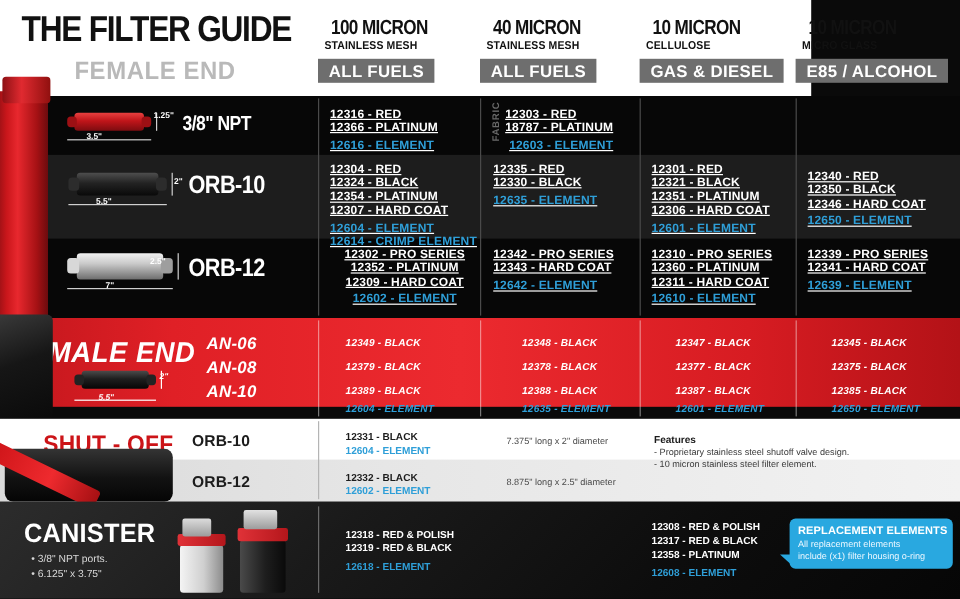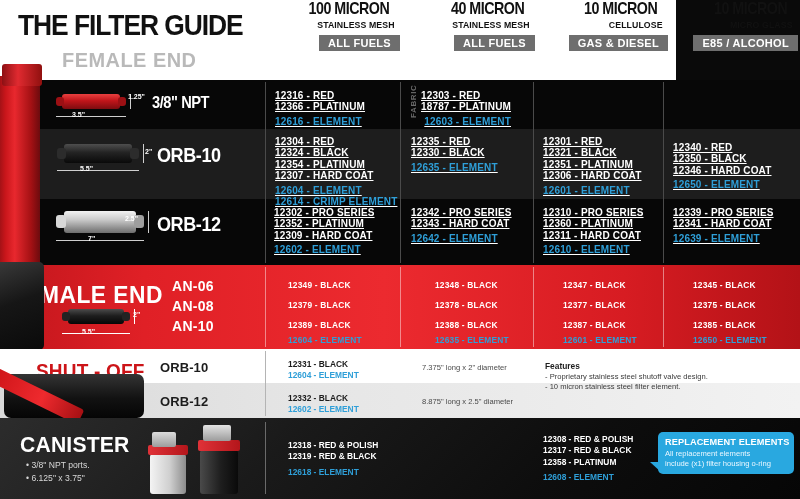--- a/index.html
+++ b/index.html
@@ -28,37 +28,37 @@
     white-space: nowrap;
   }
   #subtitle {
     position: absolute; left: 62px; top: 48px;
     font-size: 21px; font-weight: bold; letter-spacing: 0.5px;
     color: #b9b9b9;
     transform: scaleX(0.95); transform-origin: left top;
     white-space: nowrap;
   }
 
-  .colhead { position: absolute; top: 0; text-align: right; }
+  .colhead { position: absolute; top: 14px; text-align: left; }
   .colhead .micron {
     font-size: 17px; font-weight: bold; color: #111;
     letter-spacing: -0.6px; line-height: 17px;
     transform: scaleX(0.84); transform-origin: center top;
     white-space: nowrap;
   }
   .colhead .media {
     font-size: 9.5px; font-weight: bold; color: #111;
     letter-spacing: 0.1px; margin-top: 2px;
     transform: scaleX(0.92); transform-origin: center top;
     white-space: nowrap;
   }
   .colhead .fuel {
     display: inline-block; margin-top: 5px;
     background: #6e6e6e; color: #fff;
-    font-size: 11px; font-weight: bold; letter-spacing: 0.3px;
+    font-size: 14px; font-weight: bold; letter-spacing: 0.3px;
     padding: 2px 9px 2px 9px;
     white-space: nowrap;
   }
 
   
   #female-block {
     position: absolute; left: 0; top: 80px; width: 800px; height: 185px;
     background: #080808;
   }
   .frow { position: absolute; left: 0; width: 800px; }
@@ -89,22 +89,23 @@
     position: absolute;
     font-size: 8px; font-weight: bold; color: #6a6a6a;
     letter-spacing: 0.6px;
     transform: rotate(-90deg);
     transform-origin: left top;
     white-space: nowrap;
   }
 
   
   #male-block {
-    position: absolute; left: 0; top: 265px; width: 800px; height: 84px;
+    position: absolute; left: 0; top: 265px; width: 800px; height: 74px;
     background: linear-gradient(90deg,#c1161c 0%,#e02026 18%,#ec2a2f 48%,#d71c22 78%,#b31217 100%);
+    font-style: italic;
   }
   #male-title {
     position: absolute; left: 40px; top: 16px;
     font-size: 24px; font-weight: bold; color: #fff; letter-spacing: 0.5px;
     transform: scaleX(0.95); transform-origin: left top;
     white-space: nowrap;
   }
   .an-label {
     position: absolute; left: 172px;
     font-size: 14px; font-weight: bold; color: #fff; letter-spacing: 0.3px;
@@ -340,21 +341,21 @@
     <div class="filter-body" style="left:64px; top:131px; width:72px; height:22px;
          background:linear-gradient(180deg,#f2f2f2 0%,#c9c9c9 40%,#6d6d6d 100%);"></div>
     <div class="filter-body" style="left:56px; top:135px; width:10px; height:13px; background:#d8d8d8;"></div>
     <div class="filter-body" style="left:134px; top:135px; width:10px; height:13px; background:#9e9e9e;"></div>
     <div class="dim-line" style="left:56px; top:160px; width:88px; height:1px;"></div>
     <div class="dim-txt" style="left:88px; top:155px;">7"</div>
     <div class="dim-line" style="left:148px; top:131px; width:1px; height:22px;"></div>
     <div class="dim-txt" style="left:125px; top:135px;">2.5"</div>
     <div class="port-label" style="left:157px; top:132px; font-size:21px;">ORB-12</div>
 
-    <div class="cell" style="left:274px; top:127px;">
+    <div class="cell" style="left:287px; top:127px;text-align:center;">
       <div>12302 - PRO SERIES</div>
       <div>12352 - PLATINUM</div>
       <div>12309 - HARD COAT</div>
       <div class="el" style="margin-top:3px;">12602 - ELEMENT</div>
     </div>
     <div class="cell" style="left:411px; top:127px;">
       <div>12342 - PRO SERIES</div>
       <div>12343 - HARD COAT</div>
       <div class="el" style="margin-top:3px;">12642 - ELEMENT</div>
     </div>

